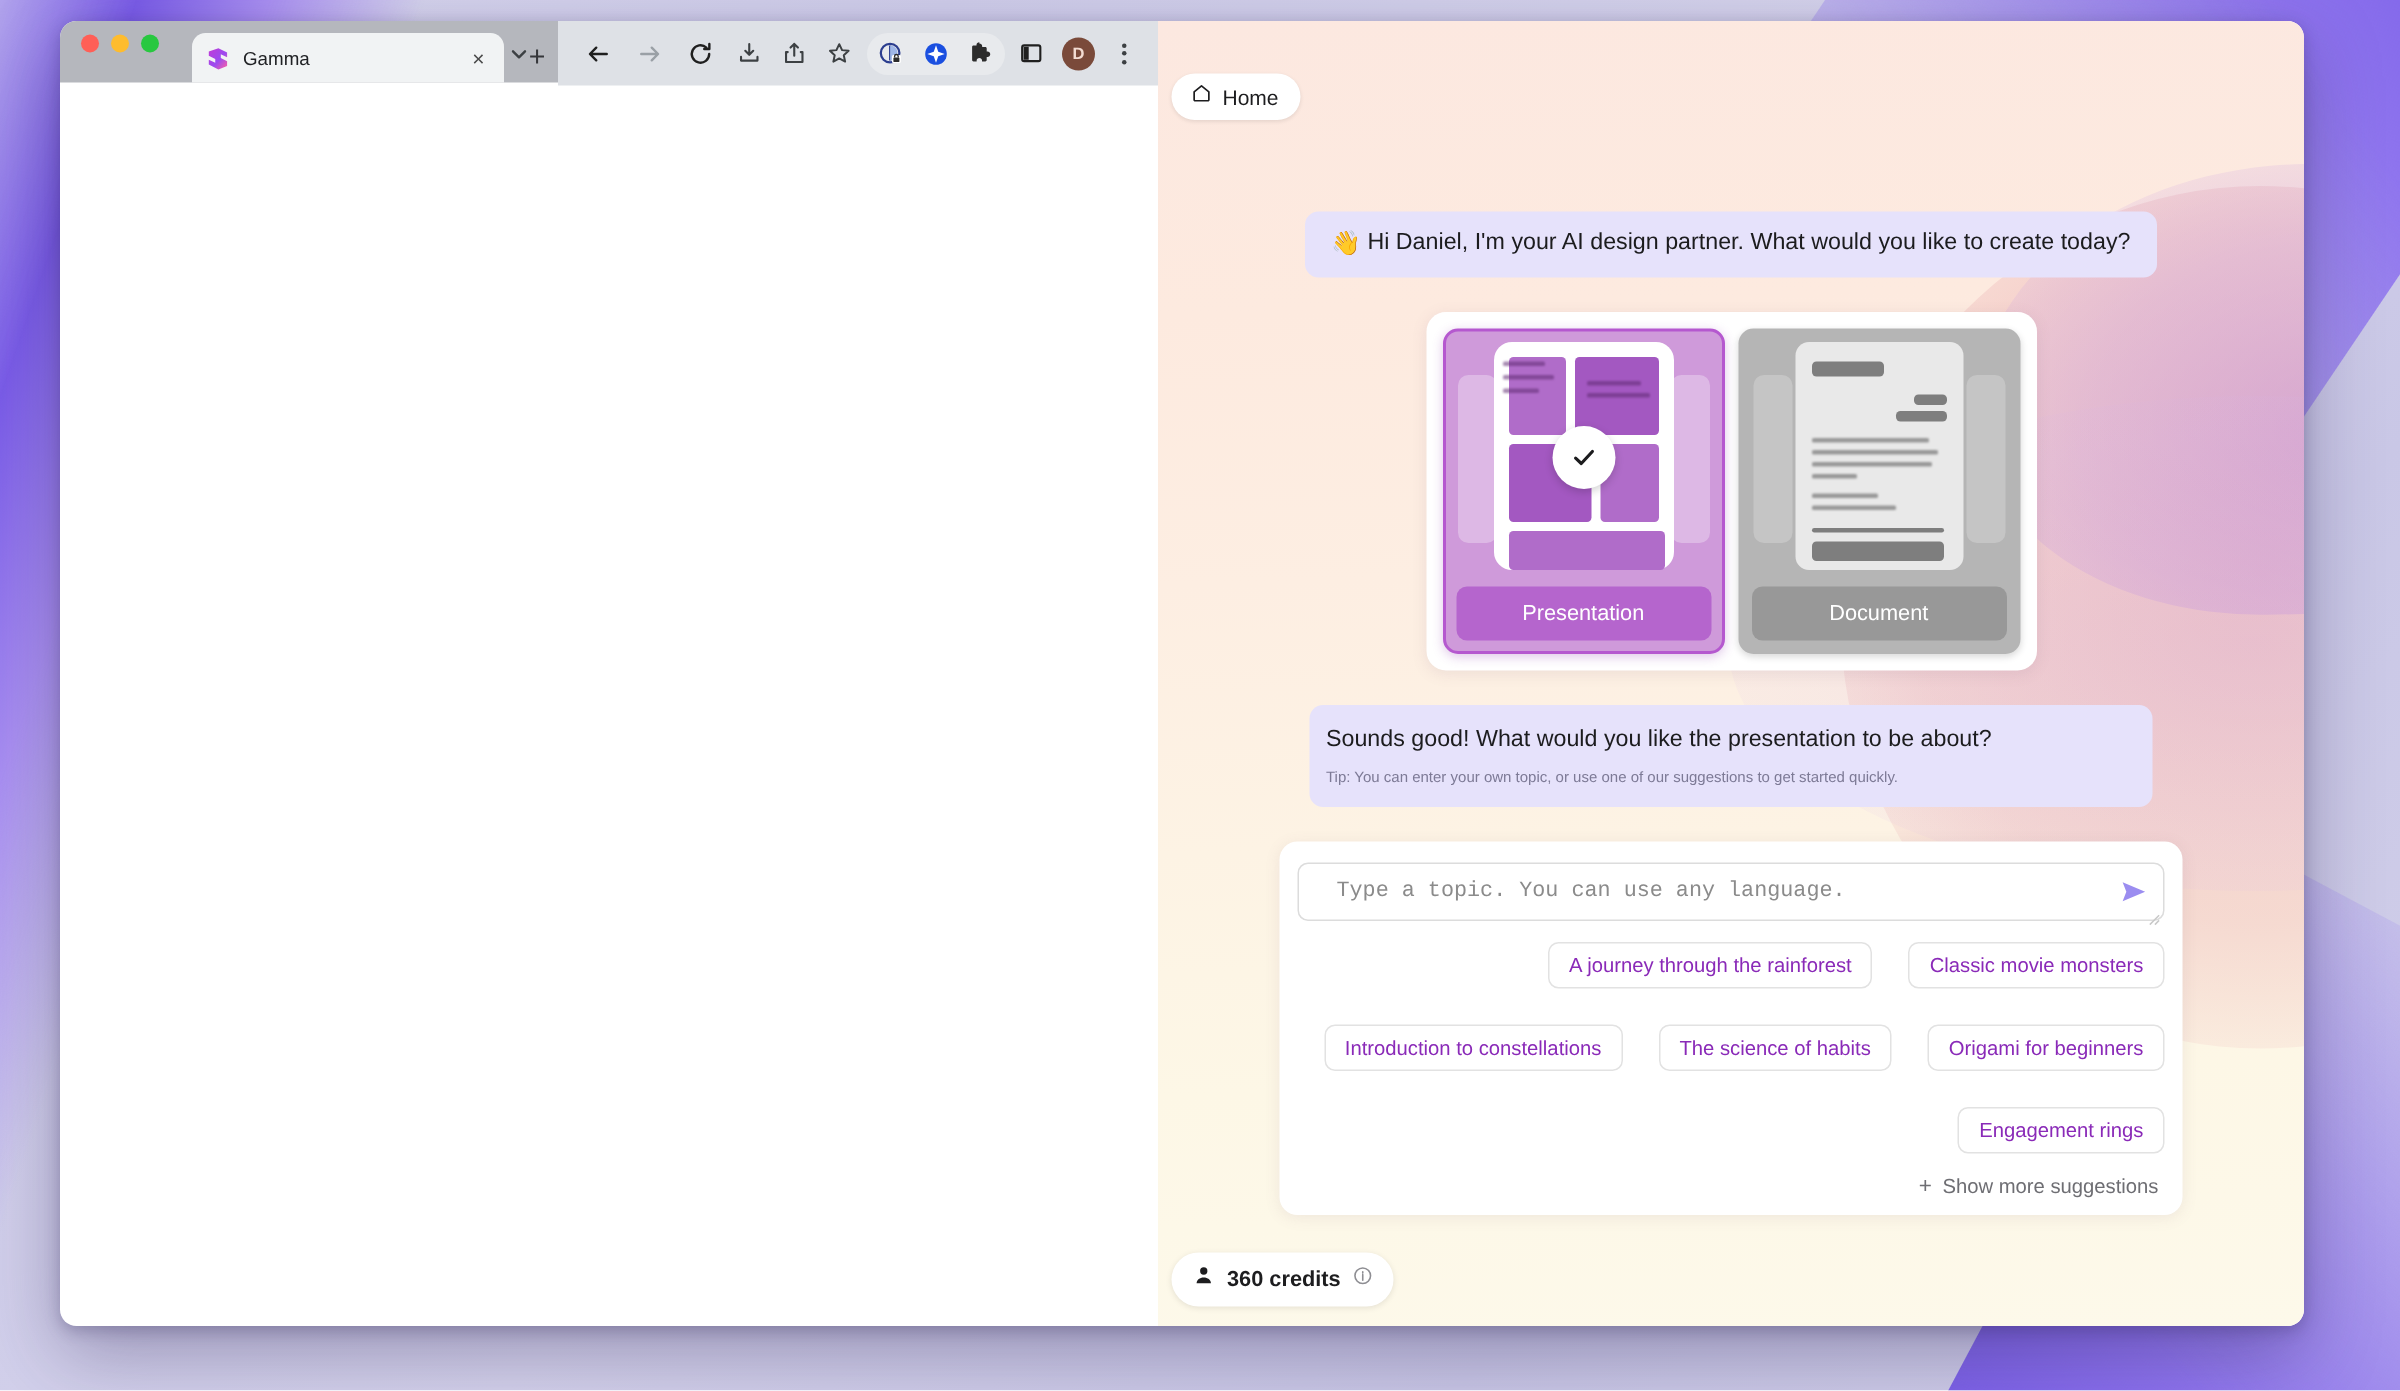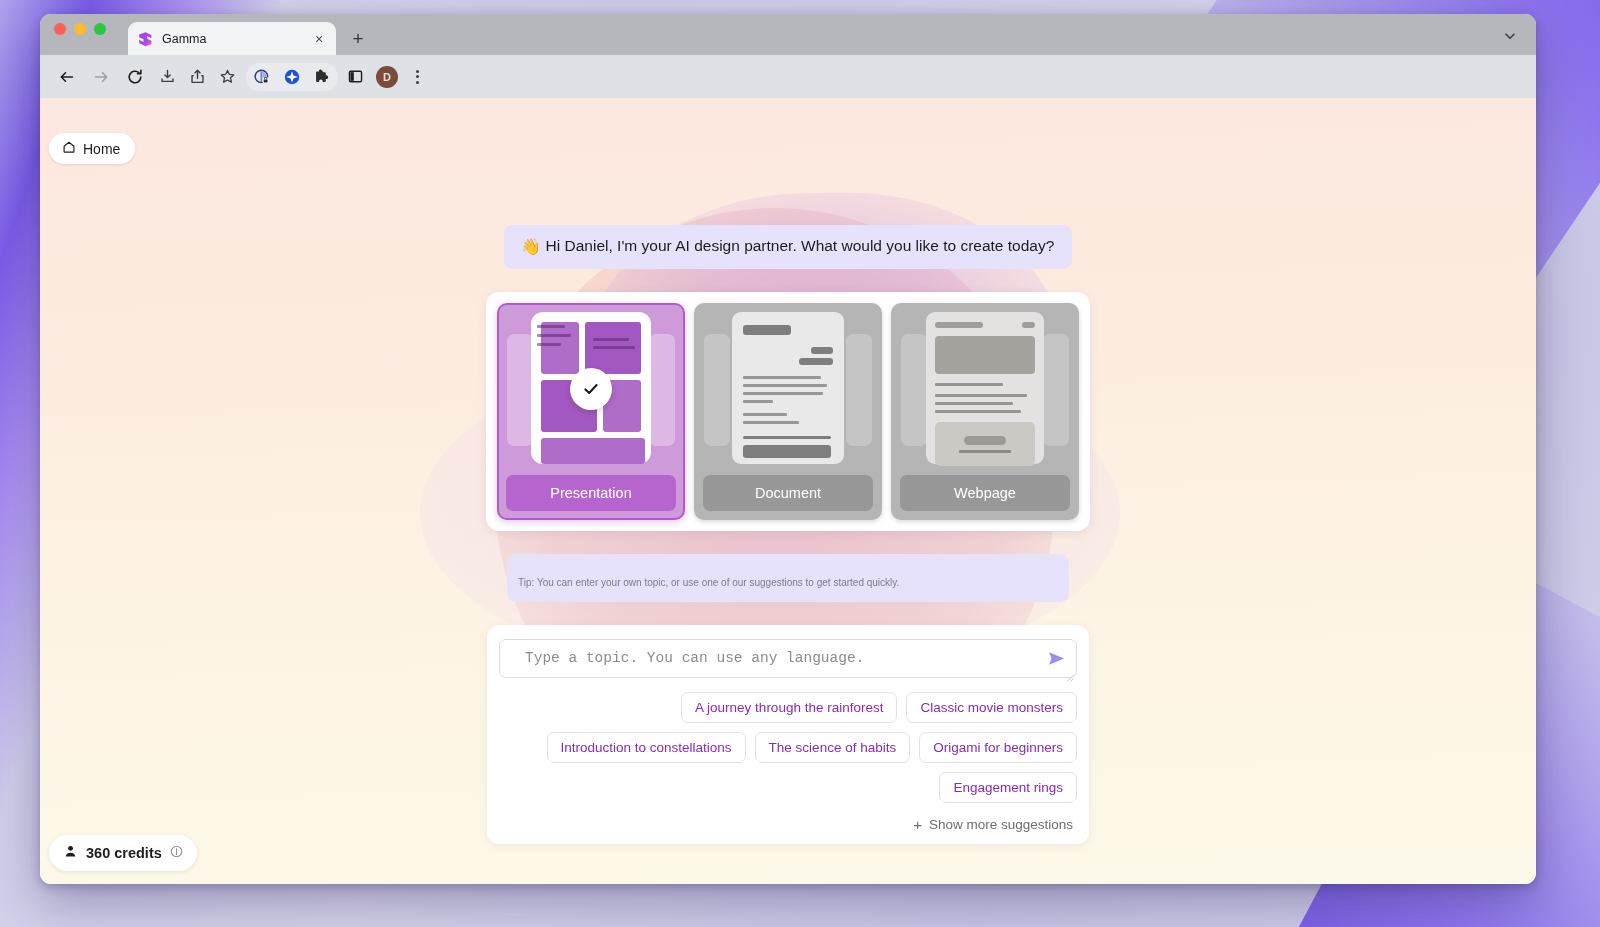--- a/index.html
+++ b/index.html
@@ -46,21 +46,21 @@
   
   #browser {
     position: absolute;
     left: 40px; top: 14px;
     width: 1496px; height: 870px;
     border-radius: 11px;
     background: #fff;
     box-shadow: 0 18px 50px rgba(40,30,80,.35), 0 3px 10px rgba(40,30,80,.25);
     overflow: hidden;
     display: flex;
-    flex-direction: column;
+    flex-direction: row;
   }
 
   
   .tabstrip {
     height: 41px;
     background: #b5b7bd;
     display: flex;
     align-items: flex-end;
     padding-left: 14px;
     position: relative;
@@ -405,21 +405,21 @@
     display: flex; align-items: center; justify-content: center;
   }
   .resize-grip {
     position: absolute; right: 2px; bottom: 1px;
     width: 8px; height: 8px;
   }
 
   .chips {
     display: flex; flex-wrap: wrap;
     justify-content: flex-end;
-    gap: 9px;
+    gap: 24px;
     margin-top: 14px;
   }
   .chip {
     border: 1px solid #e2e2e2;
     border-radius: 7px;
     padding: 7px 13px;
     font-size: 13.5px;
     color: #8a2ab8;
     background: #fff;
     white-space: nowrap;
@@ -642,50 +642,25 @@
                   <span class="blur-t" style="width:44px;height:3px"></span>
                   <span class="blur-t" style="width:56px;height:3px"></span>
                 </div>
                 <div class="gbar" style="width:88px;height:3px;margin-top:12px"></div>
                 <div class="gbar" style="width:88px;height:13px;margin-top:6px"></div>
               </div>
             </div>
             <div class="card-label">Document</div>
           </div>
 
-          <div class="card">
-            <div class="card-art">
-              <div class="ghost l"></div>
-              <div class="ghost r"></div>
-              <div class="web-page">
-                <div style="display:flex;justify-content:space-between;align-items:center">
-                  <div class="gbar light" style="width:48px;height:6px"></div>
-                  <div class="gbar light" style="width:13px;height:6px"></div>
-                </div>
-                <div class="web-hero"></div>
-                <div style="margin-top:9px">
-                  <span class="blur-t" style="display:block;width:68px;height:3.5px"></span>
-                </div>
-                <div style="margin-top:8px;display:flex;flex-direction:column;gap:5px">
-                  <span class="blur-t" style="width:92px;height:3px"></span>
-                  <span class="blur-t" style="width:78px;height:3px"></span>
-                  <span class="blur-t" style="width:86px;height:3px"></span>
-                </div>
-                <div class="web-cta">
-                  <div class="web-btn"></div>
-                  <span class="blur-t" style="width:52px;height:3px"></span>
-                </div>
-              </div>
-            </div>
-            <div class="card-label">Webpage</div>
-          </div>
 
         </div>
 
         <div class="bubble bubble-2">
+          <div class="b2-main">Sounds good! What would you like the presentation to be about?</div>
           <div class="b2-tip">Tip: You can enter your own topic, or use one of our suggestions to get started quickly.</div>
         </div>
 
         <div class="composer">
           <div class="input-wrap">
             <input class="topic-input" type="text" placeholder="Type a topic. You can use any language." style="">
             <span class="send-btn">
               <svg width="19" height="19" viewBox="0 0 20 20">
                 <path d="M2.2 3.4 18 10 2.2 16.6l2.6-6.6z" fill="#9b8df0"></path>
               </svg>

